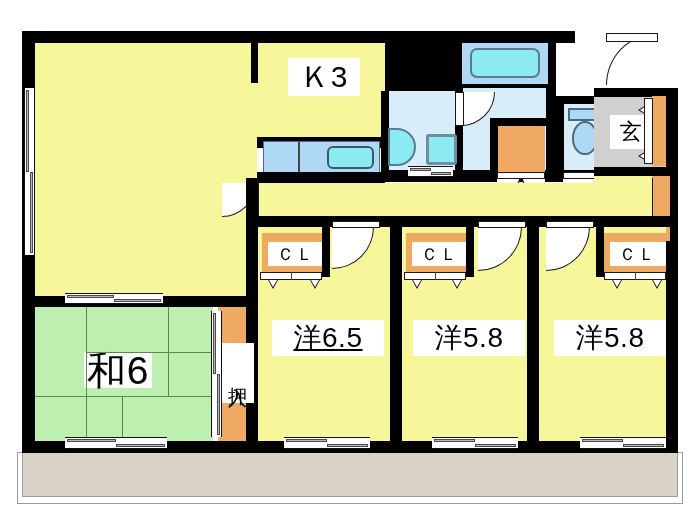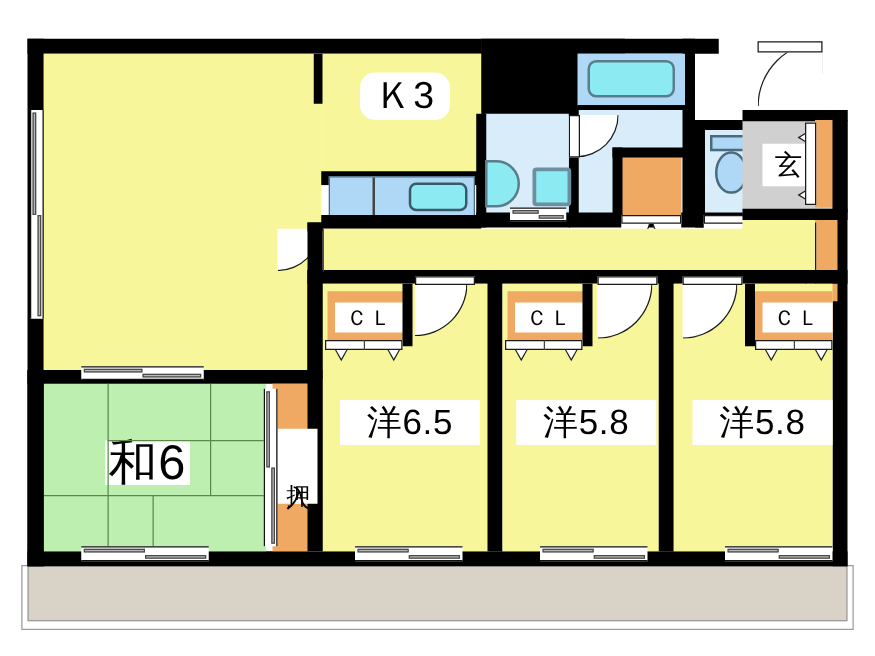--- a/index.html
+++ b/index.html
@@ -48,21 +48,21 @@
     justify-content: center;
     padding: 1px 3px;
   }
   .label.vertical {
     writing-mode: vertical-rl;
     text-orientation: upright;
     white-space: nowrap;
     letter-spacing: 0.05em;
   }
   .lbl-ld  { font-size: 30px; }
-  .lbl-k3  { font-size: 30px; border-radius: 12px; }
+  .lbl-k3  { font-size: 30px; }
   .lbl-wa  { font-size: 39px; }
   .lbl-yo  { font-size: 28px; }
   .lbl-cl  { font-size: 17px; letter-spacing: 2px; }
   .lbl-osi { font-size: 19px; }
   .lbl-gen { font-size: 22px; }
   .lbl-bal { font-size: 18px; letter-spacing: 1px; }
 
   
   .win-h {
     position: absolute;
@@ -283,21 +283,21 @@
 
   <div class="abs fill-yellow" style="left:257px; top:183px; width:395px; height:36px;"></div>
   <div class="abs fill-yellow" style="left:594px; top:176px; width:58px; height:43px;"></div>
   <div class="abs wall" style="left:246px; top:216px; width:432px; height:11px;"></div>
 
   <div class="door-swing sw-br" style="left:222px; top:183px; width:34px; height:34px;"></div>
   <div class="door-leaf" style="left:251px; top:183px; width:8px; height:34px;"></div>
   <div class="abs wall" style="left:246px; top:178px; width:12px; height:7px;"></div>
 
   <div class="abs fill-yellow" style="left:257px; top:227px; width:134px; height:214px;"></div>
-  <div class="label lbl-yo" style="left:272px; top:320px; width:106px; height:34px;">洋6.5</div>
+  <div class="label lbl-yo" style="left:272px; top:320px; width:106px; height:34px;text-decoration:underline;">洋6.5</div>
   <div class="abs wall" style="left:246px; top:216px; width:12px; height:225px;"></div>
   <div class="abs wall" style="left:390px; top:216px; width:12px; height:225px;"></div>
 
   <div class="abs fill-orange" style="left:262px; top:233px; width:62px; height:40px;"></div>
   <div class="label lbl-cl" style="left:268px; top:242px; width:50px; height:22px;">ＣＬ</div>
   <div class="abs wall" style="left:322px; top:227px; width:8px; height:50px;"></div>
   <div class="abs fill-white" style="left:260px; top:272px; width:62px; height:8px; border:1.2px solid #1a1a1a;"></div>
   <div class="thinline" style="left:291px; top:272px; width:1.4px; height:8px;"></div>
   <div class="tri-down" style="left:268px; top:280px;"></div>
   <div class="tri-down" style="left:310px; top:280px;"></div>

